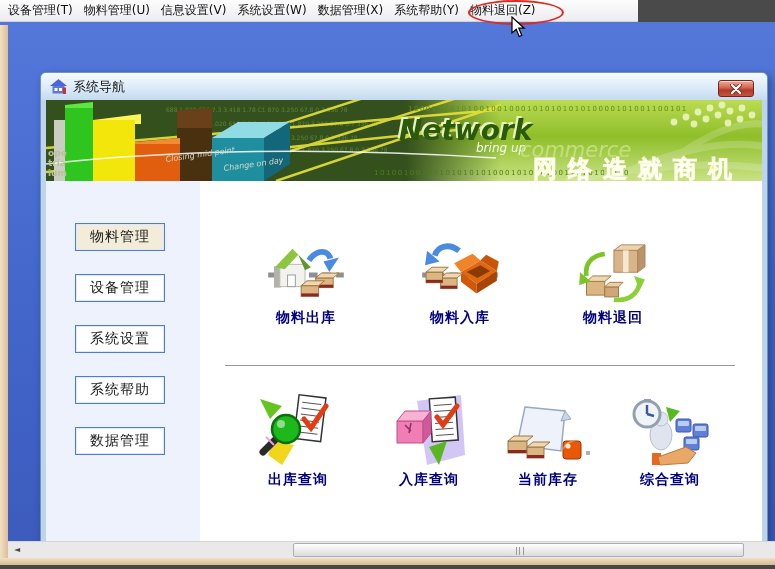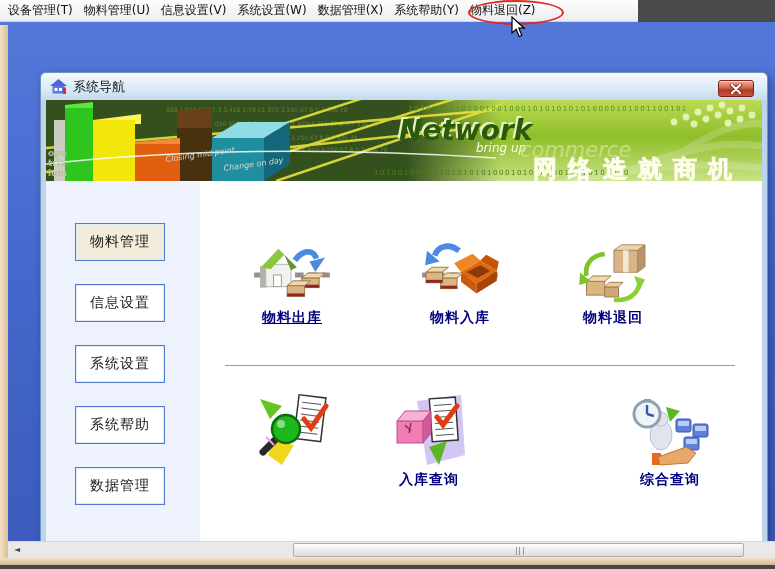--- a/index.html
+++ b/index.html
@@ -46,31 +46,31 @@
           display:flex;align-items:center;justify-content:center;cursor:default;
           background:linear-gradient(#efa896 0%,#d4705c 40%,#b23a28 62%,#c65440 100%);
           border:1px solid #7e2014;border-radius:3px;box-shadow:inset 0 1px 0 rgba(255,255,255,.55);}
   .win-body{margin:0 5px;height:441px;overflow:hidden;background:#fff;}
   .banner{height:81px;position:relative;overflow:hidden;}
   .banner svg{display:block;}
 
   
   .content{display:flex;height:360px;background:#fff;}
   .sidebar{width:154px;background:#eef2fc;padding-top:42px;box-sizing:border-box;flex:none;}
-  .side-btn{display:block;width:90px;height:38px;margin:0 0 23px 29px;box-sizing:border-box;
+  .side-btn{display:block;width:90px;height:28px;margin:0 0 23px 29px;box-sizing:border-box;
           background:#fff;border:1px solid #4f7cd0;box-shadow:inset 0 0 0 1px #dfe8f8;
           font-family:inherit;font-size:14px;color:#1a1a1a;letter-spacing:1px;padding:0;cursor:default;}
   .side-btn.active{background:#f2ecd8;}
   .main{flex:1;position:relative;background:#fff;}
   .cell{position:absolute;text-align:center;cursor:default;}
   .cell .ic{height:66px;display:flex;align-items:flex-end;justify-content:center;}
   .cell .lbl{font-size:14px;font-weight:600;color:#00007f;margin-top:2px;letter-spacing:1px;}
   .cell.t{width:120px;top:60px;}
   .cell.b{width:110px;top:210px;}
-  .c-t0{left:32px;text-decoration:underline;}  .c-t1{left:200px;} .c-t2{left:353px;top:66px;}
+  .c-t0{left:46px;}  .c-t1{left:200px;} .c-t2{left:353px;top:66px;}
   .c-b0{left:43px;}  .c-b1{left:174px;} .c-b2{left:293px;} .c-b3{left:415px;}
   .divider{position:absolute;left:25px;top:184px;width:510px;height:1px;
            background:#9a9a9a;border-bottom:1px solid #ffffff;}
 
   
   .cursor{position:absolute;left:511px;top:16px;z-index:50;pointer-events:none;}
 </style>
 </head>
 <body>
 
@@ -200,21 +200,21 @@
             <text x="353" y="40" font-size="28" font-weight="bold" font-style="italic" fill="#2a5a0a">Network</text>
             <text x="430" y="52" font-size="12" font-style="italic" fill="#f6fbe8">bring up</text>
             <text x="474" y="57" font-size="21" font-style="italic" fill="#c6e07e" opacity="0.95">commerce</text>
             <text x="487" y="77" font-size="24" font-weight="bold" letter-spacing="11" fill="#f6ee33" stroke="#fdfdf0" stroke-width="0.8">网络造就商机</text>
           </svg>
         </div>
 
         <div class="content">
           <div class="sidebar">
             <button class="side-btn active">物料管理</button>
-            <button class="side-btn">信息设置</button>
+            <button class="side-btn">设备管理</button>
             <button class="side-btn">系统设置</button>
             <button class="side-btn">系统帮助</button>
             <button class="side-btn">数据管理</button>
           </div>
 
           <div class="main">
 
             <div class="cell t c-t0">
               <div class="ic">
                 <svg width="78" height="64" viewBox="0 0 78 66">
@@ -304,20 +304,21 @@
                         <line x1="42" y1="40" x2="61" y2="40"></line>
                     </g>
                   </g>
                   <path d="M46,26 l7,9 l15,-22" fill="none" stroke="#e23c14" stroke-width="5" stroke-linecap="round"></path>
                   <line x1="17" y1="47" x2="5" y2="59" stroke="#2a2a2a" stroke-width="7" stroke-linecap="round"></line>
                   <circle cx="28" cy="36" r="14" fill="#1cb81c" stroke="#0c6e0c" stroke-width="2.5"></circle>
                   <circle cx="23" cy="31" r="4" fill="#ffffff" opacity="0.5"></circle>
                   <line x1="8" y1="44" x2="16" y2="52" stroke="#e8a0e8" stroke-width="2"></line>
                 </svg>
               </div>
+              <div class="lbl">出库查询</div>
             </div>
 
             <div class="cell b c-b1">
               <div class="ic" style="height:78px">
                 <svg width="80" height="76" viewBox="0 0 80 76">
                   <polygon points="28,8 72,2 76,62 38,72" fill="#cabcf2" opacity="0.85"></polygon>
                   <g transform="rotate(-4 54 30)">
                     <rect x="42" y="5" width="26" height="43" fill="#ffffff" stroke="#333333" stroke-width="1.5"></rect>
                     <g stroke="#555555" stroke-width="1">
                       <line x1="46" y1="12" x2="64" y2="12"></line>
@@ -332,20 +333,41 @@
                   <rect x="8" y="28" width="26" height="22" fill="#f07eb4" stroke="#c05088"></rect>
                   <polygon points="8,28 16,18 42,18 34,28" fill="#f8b2d4" stroke="#c05088"></polygon>
                   <polygon points="34,28 42,18 42,40 34,50" fill="#d0589c" stroke="#c05088"></polygon>
                   <path d="M16,32 l6,6 M22,30 l-2,10" stroke="#903060" stroke-width="1.5" fill="none"></path>
                   <polygon points="40,54 58,48 50,72" fill="#5cb624"></polygon>
                 </svg>
               </div>
               <div class="lbl">入库查询</div>
             </div>
 
+            <div class="cell b c-b2">
+              <div class="ic" style="height:78px">
+                <svg width="86" height="64" viewBox="0 0 86 64">
+                  <polygon points="20,2 60,6 56,46 12,40" fill="#eef3fb" stroke="#9aa8c0" stroke-width="1.5"></polygon>
+                  <polygon points="60,6 66,14 56,16" fill="#c8d6ea" stroke="#9aa8c0"></polygon>
+                  <g>
+                    <rect x="3" y="36" width="19" height="12" fill="#dcb682" stroke="#9a7648"></rect>
+                    <polygon points="3,36 9,31 28,31 22,36" fill="#f0d8ae" stroke="#9a7648"></polygon>
+                    <rect x="3" y="45" width="19" height="3" fill="#8c2822"></rect>
+                    <rect x="22" y="42" width="17" height="11" fill="#dcb682" stroke="#9a7648"></rect>
+                    <polygon points="22,42 28,37 45,37 39,42" fill="#f0d8ae" stroke="#9a7648"></polygon>
+                    <rect x="22" y="50" width="17" height="3" fill="#8c2822"></rect>
+                  </g>
+                  <rect x="58" y="36" width="18" height="18" rx="3" fill="#e85808" stroke="#a03404"></rect>
+                  <path d="M58,45 a9,9 0 0 1 9,-9 l6,0 a16,16 0 0 0 -15,9 z" fill="#f8a040"></path>
+                  <circle cx="63" cy="41" r="2.6" fill="#ffffff" opacity="0.85"></circle>
+                  <rect x="81" y="46" width="4" height="4" fill="#b0b0b0"></rect>
+                </svg>
+              </div>
+              <div class="lbl">当前库存</div>
+            </div>
 
             <div class="cell b c-b3">
               <div class="ic" style="height:78px">
                 <svg width="80" height="72" viewBox="0 0 80 72">
                   <ellipse cx="31" cy="38" rx="11" ry="15" fill="#dfe4ee" stroke="#b8c0d0"></ellipse>
                   <circle cx="31" cy="22" r="7" fill="#dfe4ee" stroke="#b8c0d0"></circle>
                   <rect x="14" y="2" width="7" height="4" fill="#90a0b0"></rect>
                   <circle cx="17" cy="17" r="13" fill="#f0f4f8" stroke="#90a0b0" stroke-width="3"></circle>
                   <path d="M17,17 L17,8 M17,17 L24,19" stroke="#3858a8" stroke-width="2.4" fill="none"></path>
                   <polygon points="36,10 50,14 40,25" fill="#58b824"></polygon>

